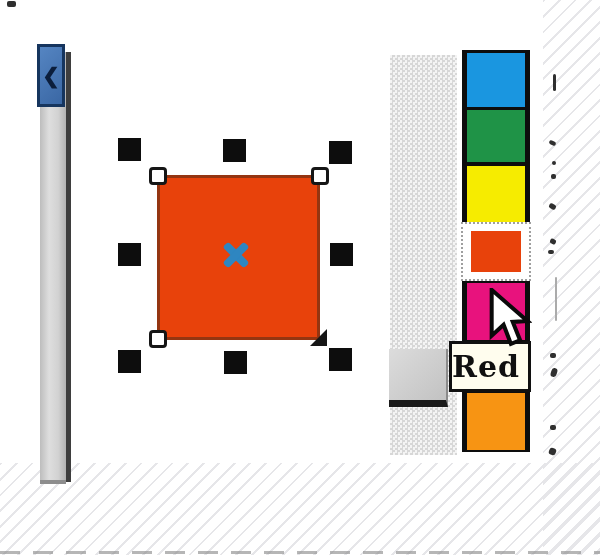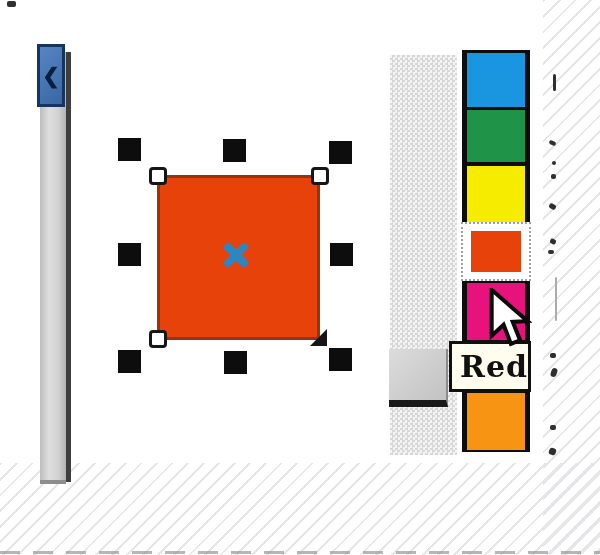--- a/index.html
+++ b/index.html
@@ -78,21 +78,21 @@
   
   .gray-btn{
     position:absolute;left:389px;top:349px;width:57px;height:51px;
     background:linear-gradient(135deg,#dcdcdc,#c2c2c2);
     border-bottom:7px solid #1a1a1a;border-right:2px solid #8a8a8a;
   }
   
   .tooltip{
     position:absolute;left:449px;top:341px;width:76px;height:45px;
     background:#fffdee;border:3px solid #101010;
-    display:flex;align-items:center;justify-content:flex-end;
+    display:flex;align-items:center;justify-content:flex-start;
     font-family:"DejaVu Serif",serif;font-weight:bold;font-size:30px;color:#101010;
     letter-spacing:1px;z-index:6;
   }
   
   .cursor{position:absolute;left:488px;top:288px;width:44px;height:66px;z-index:9;}
   .screen, .screen *{cursor:default;}
 </style>
 </head>
 <body>
 

